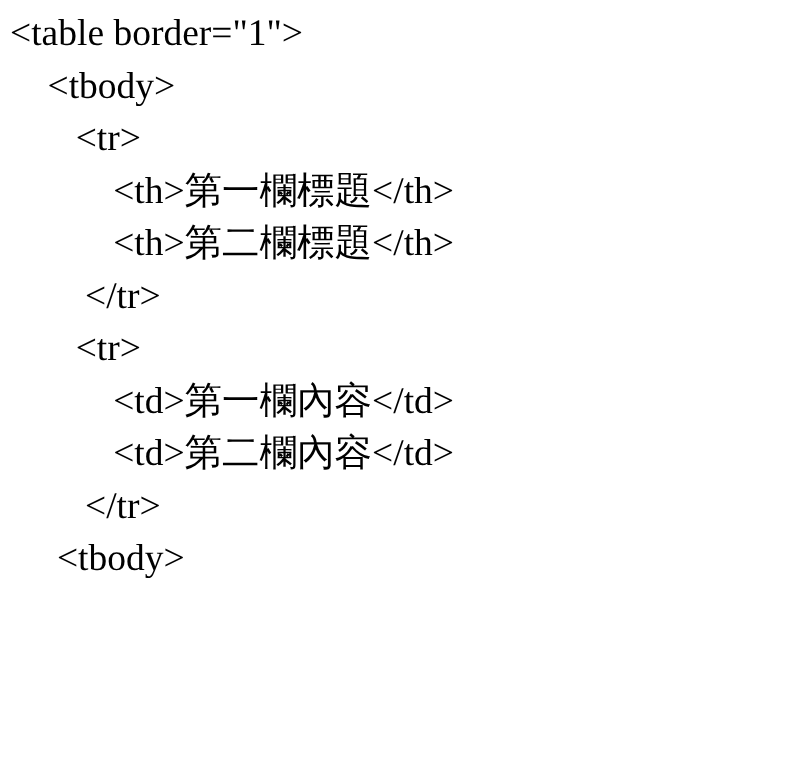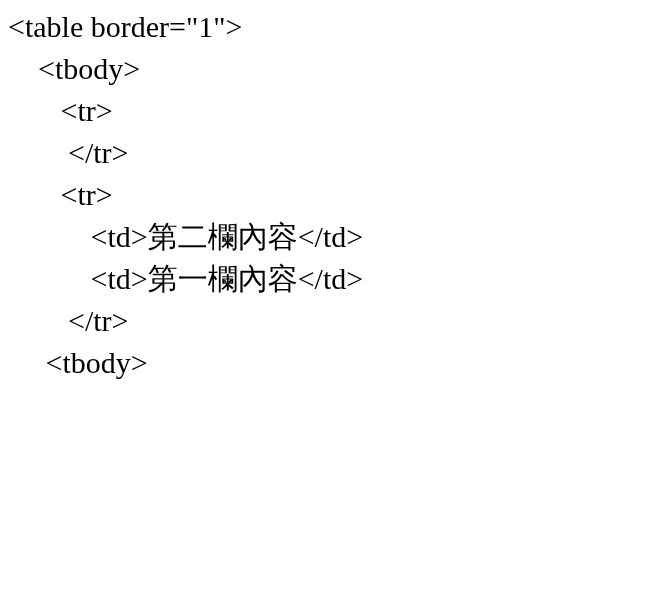--- a/index.html
+++ b/index.html
@@ -26,19 +26,21 @@
       height: 42px;
     }
   </style>
 </head>
 <body>
 
 <div class="code-view">
   <div class="code-line">&lt;table border="1"&gt;</div>
   <div class="code-line">    &lt;tbody&gt;</div>
   <div class="code-line">       &lt;tr&gt;</div>
+  <div class="code-line">           &lt;th&gt;第一欄標題&lt;/th&gt;</div>
+  <div class="code-line">           &lt;th&gt;第二欄標題&lt;/th&gt;</div>
   <div class="code-line">        &lt;/tr&gt;</div>
   <div class="code-line">       &lt;tr&gt;</div>
+  <div class="code-line">           &lt;td&gt;第一欄內容&lt;/td&gt;</div>
   <div class="code-line">           &lt;td&gt;第二欄內容&lt;/td&gt;</div>
-  <div class="code-line">           &lt;td&gt;第一欄內容&lt;/td&gt;</div>
   <div class="code-line">        &lt;/tr&gt;</div>
   <div class="code-line">     &lt;tbody&gt;</div>
 </div>
 
 </body></html>

